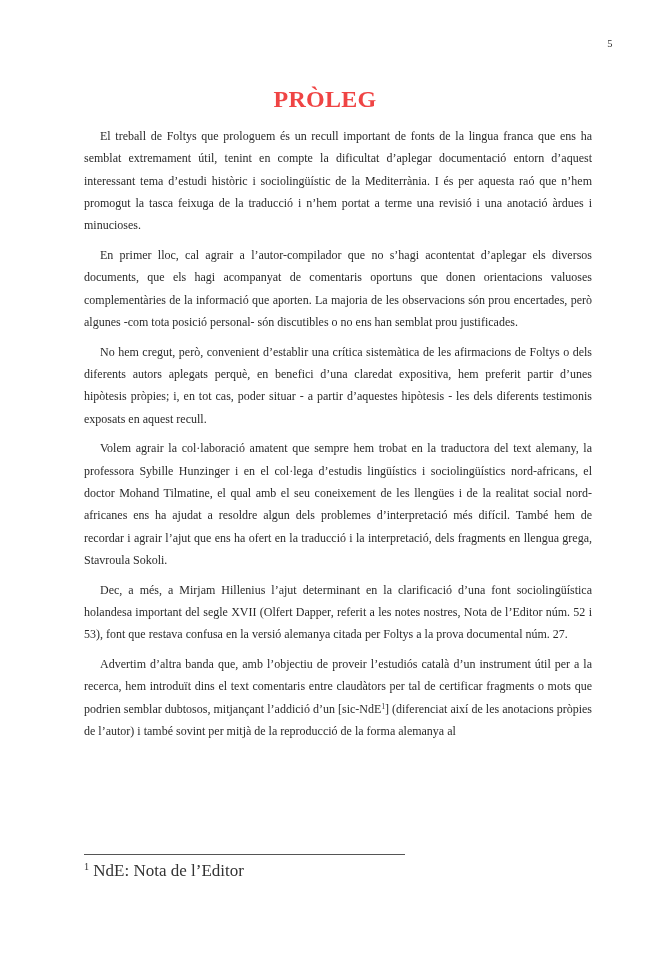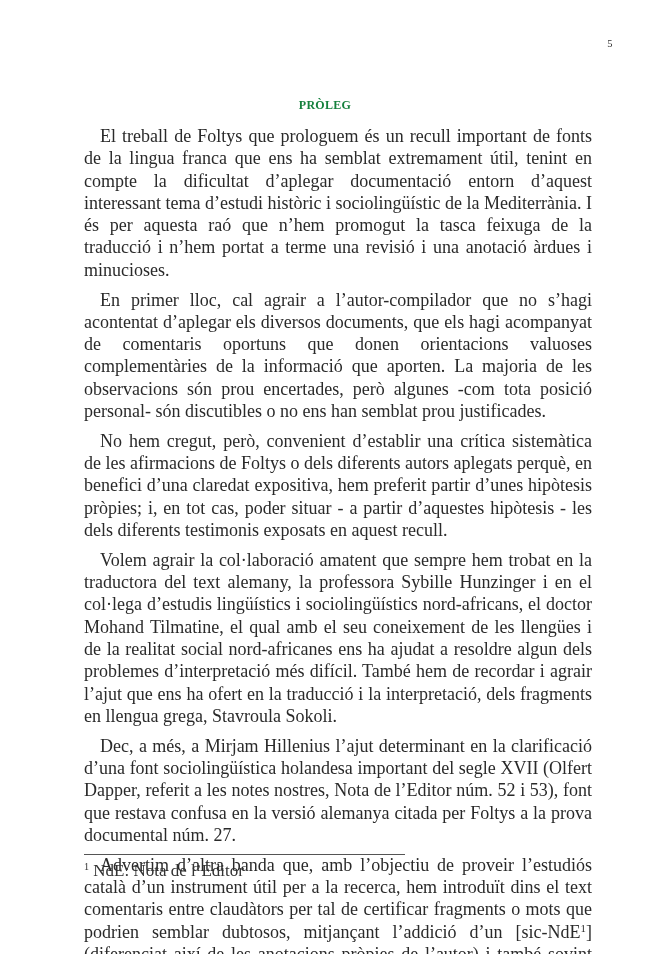--- a/index.html
+++ b/index.html
@@ -1,22 +1,22 @@
 <!DOCTYPE html>
 <html><head>
 <meta charset="utf-8">
 <style>
   html, body { margin: 0; padding: 0; background: #ffffff; }
   body { width: 650px; height: 954px; position: relative; overflow: hidden;
          font-family: "Liberation Serif", "DejaVu Serif", serif; color: #2a2a2a; }
   .page-number { position: absolute; right: 37px; top: 38px; font-size: 10.5px; letter-spacing: 0.5px; color: #333; }
   .title { position: absolute; left: 0; right: 0; top: 86px; text-align: center;
-           font-size: 12px; font-weight: bold; letter-spacing: 0.3px; color: #15803d; margin-top: 12px; }
+           font-size: 24px; font-weight: bold; letter-spacing: 0.3px; color: #ef4444; }
   .body { position: absolute; left: 84px; width: 508px; top: 125px; }
-  .para { margin: 0 0 7.5px 0; font-size: 18px; line-height: 22.3px; text-align: justify;
+  .para { margin: 0 0 7.5px 0; font-size: 12px; line-height: 22.3px; text-align: justify;
           text-indent: 16px; hyphens: none; }
   .footnote-rule { position: absolute; left: 84px; top: 854px; width: 321px; height: 0;
                    border-top: 1.2px solid #555; }
   .footnote { position: absolute; left: 84px; top: 861px; font-size: 17px; color: #333; }
   .footnote sup, .para sup { font-size: 0.6em; vertical-align: 0.55em; line-height: 0; }
 </style>
 </head>
 <body>
 
 <div class="page-number">5</div>

